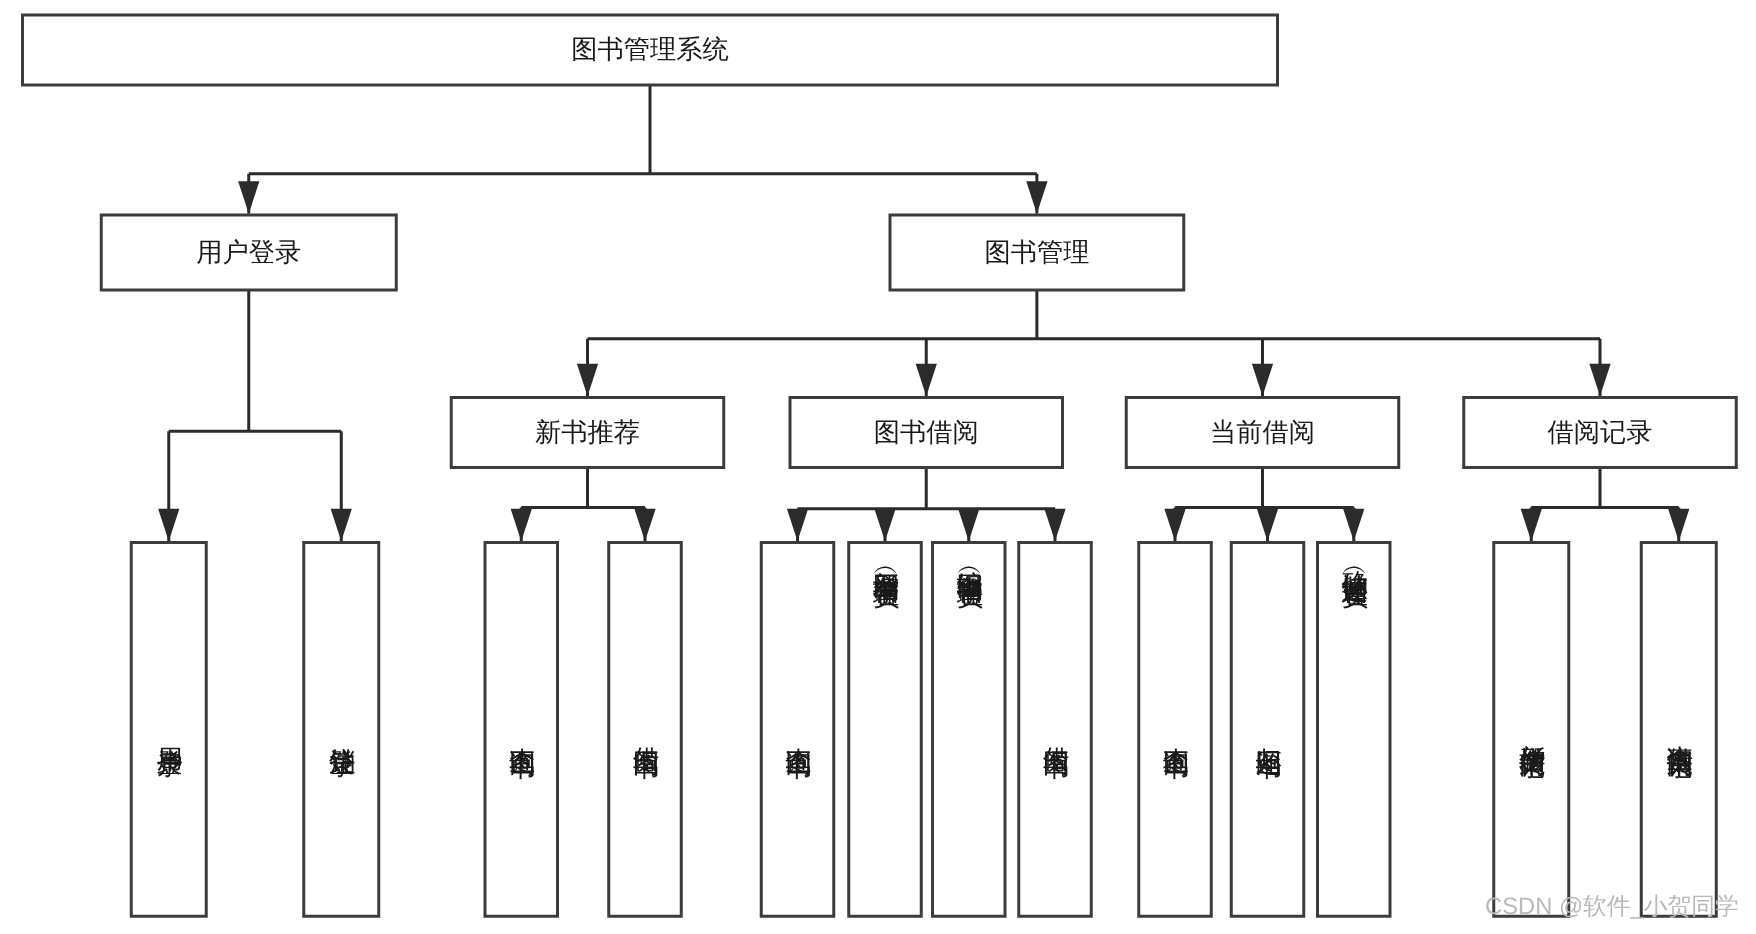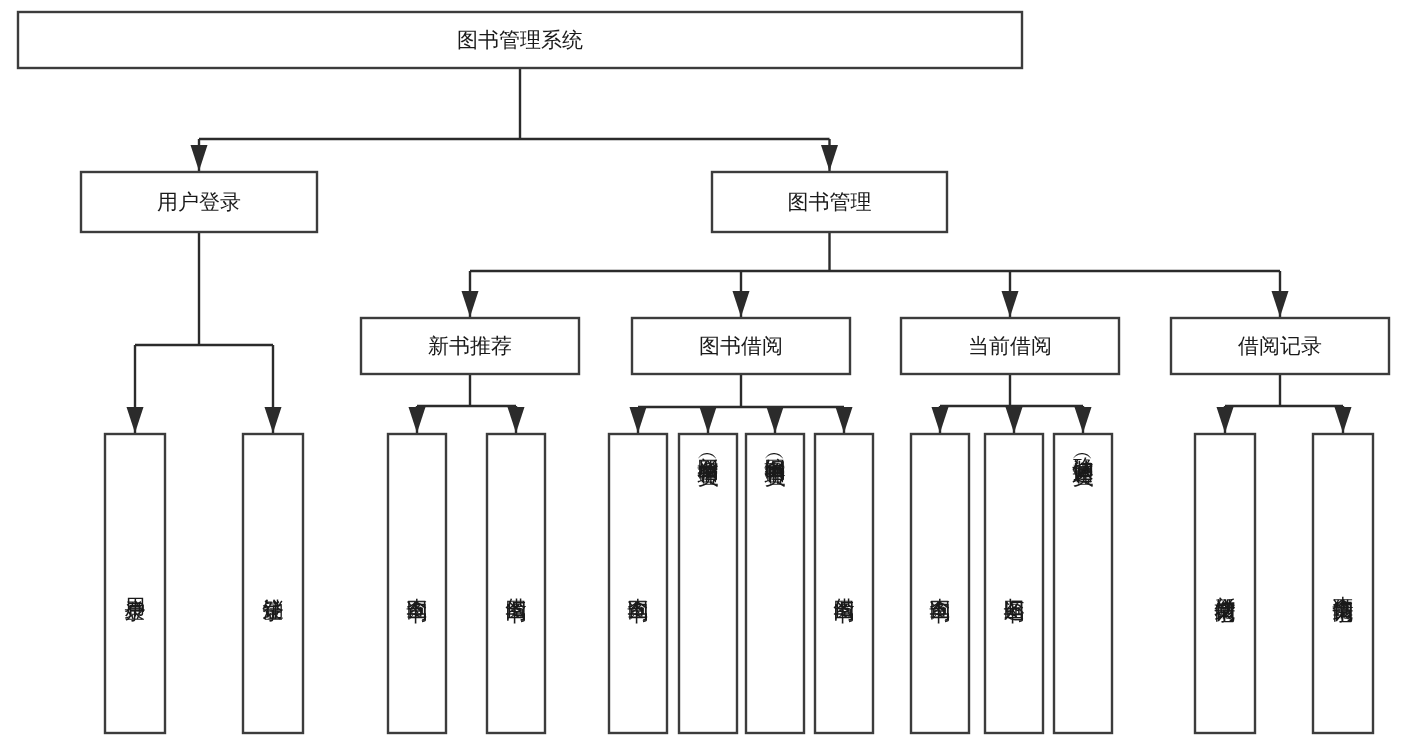--- a/index.html
+++ b/index.html
@@ -177,13 +177,14 @@
       <div class="node-label-v centered" style="left: 609px; top: 434px; width: 58px; height: 299px;">查询图书</div>
       <div class="node-label-v" style="left: 679px; top: 440px; width: 58px; height: 293px;">新增图书（管理员）</div>
       <div class="node-label-v" style="left: 746px; top: 440px; width: 58px; height: 293px;">编辑图书（管理员）</div>
       <div class="node-label-v centered" style="left: 815px; top: 434px; width: 58px; height: 299px;">借阅图书</div>
       <div class="node-label-v centered" style="left: 911px; top: 434px; width: 58px; height: 299px;">查询图书</div>
       <div class="node-label-v centered" style="left: 985px; top: 434px; width: 58px; height: 299px;">归还图书</div>
       <div class="node-label-v" style="left: 1054px; top: 440px; width: 58px; height: 293px;">确认归还（管理员）</div>
       <div class="node-label-v centered" style="left: 1195px; top: 434px; width: 60px; height: 299px;">新增借阅记录</div>
       <div class="node-label-v centered" style="left: 1313px; top: 434px; width: 60px; height: 299px;">查询借阅记录</div>
     </div>
+  <div class="watermark">CSDN @软件_小贺同学</div>
 </div>
 
 </body></html>

